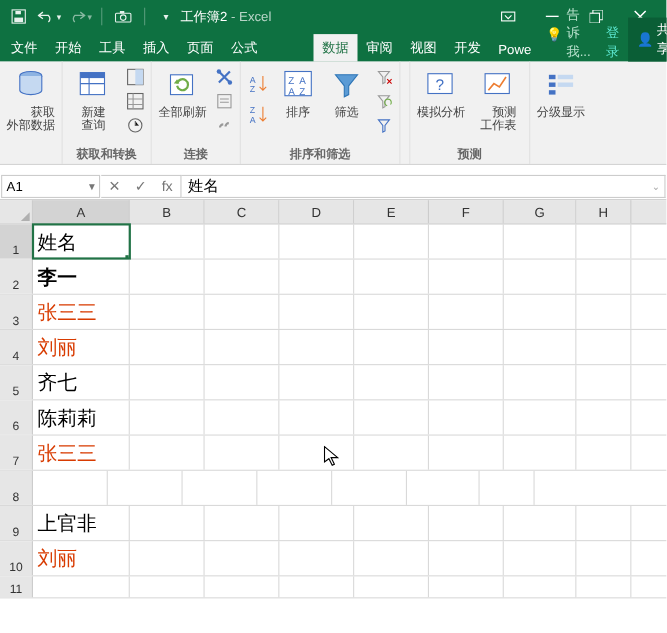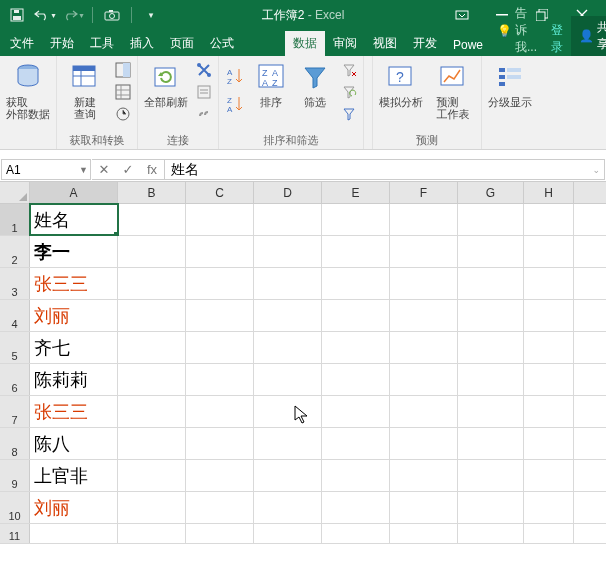--- a/index.html
+++ b/index.html
@@ -4,42 +4,42 @@
 <style>
 * { margin: 0; padding: 0; box-sizing: border-box; font-family: "Microsoft YaHei", "SimSun", sans-serif; }
 body { width: 606px; height: 575px; background: #fff; overflow: hidden; font-size: 12px; }
 
 
 .titlebar { height: 30px; background: #0e7141; display: flex; align-items: center; color: #fff; padding: 0 4px; }
 .titlebar .qat { display: flex; align-items: center; gap: 2px; }
 .titlebar .qat-btn { width: 26px; height: 24px; display: flex; align-items: center; justify-content: center; color: #fff; opacity: 0.9; }
 .titlebar .qat-btn.dim { opacity: 0.5; }
 .titlebar .sep { width: 1px; height: 16px; background: rgba(255,255,255,0.3); margin: 0 4px; }
-.titlebar .title { flex: 1; text-align: center; font-size: 12px; }
+.titlebar .title { flex: 1; text-align: left; font-size: 12px; }
 .titlebar .title .dim { opacity: 0.7; }
 .titlebar .winbtns { display: flex; }
 .titlebar .winbtn { width: 40px; height: 30px; display: flex; align-items: center; justify-content: center; }
 
 
 .ribbontabs { height: 26px; background: #0e7141; display: flex; align-items: flex-end; color: #fff; font-size: 12px; padding: 0 2px; }
 .rtab { padding: 4px 8px; cursor: default; white-space: nowrap; }
 .rtab.active { background: #f1f1f1; color: #217346; margin-left: 43px; }
 .ribbontabs .rspacer { flex: 1; }
 .ribbontabs .tellme { color: #b7e1cc; font-size: 12px; padding: 0 6px; display: flex; align-items: center; gap: 3px; }
 .ribbontabs .signin { color: #5eead4; padding: 0 8px; }
 .ribbontabs .share { background: #0a5e36; color:#fff; padding: 3px 8px; display:flex; align-items:center; gap:3px; }
 
 
 .ribbon { height: 94px; background: #f1f1f1; border-bottom: 1px solid #d4d4d4; display: flex; }
 .rgroup { border-right: 1px solid #e1e1e1; display: flex; flex-direction: column; padding: 2px 4px 0; }
 .rgroup-body { flex: 1; display: flex; align-items: flex-start; gap: 4px; }
-.rgroup-label { height: 16px; font-size: 11px; color: #666; text-align: center; }
+.rgroup-label { height: 16px; font-size: 11px; color: #666; text-align: center; font-weight: bold; }
 .bigbtn { width: 48px; display: flex; flex-direction: column; align-items: center; justify-content: flex-start; font-size: 11px; color: #444; gap: 2px; padding-top:2px;}
 .bigbtn .ico { width: 34px; height: 34px; display:flex; align-items:center; justify-content:center;}
-.bigbtn .lbl { text-align:left; line-height:1.1;}
+.bigbtn .lbl { text-align:right; line-height:1.1;}
 .smallstack { display:flex; flex-direction:column; gap:2px; padding-top:2px;}
 .smallbtn { width: 20px; height: 20px; display:flex; align-items:center; justify-content:center; border:1px solid transparent;}
 .drop { font-size:8px; color:#666; margin-left:1px;}
 
 
 .fbar { height: 24px; border-bottom: 1px solid #ccc; display:flex; align-items:stretch; background:#fff; margin-top:8px;}
 .namebox { width: 90px; border: 1px solid #ccc; display:flex; align-items:center; padding: 0 4px; font-size:12px; background:#fff; margin:1px; position:relative;}
 .namebox .dd { position:absolute; right:2px; color:#777; font-size:9px;}
 .fbar .fbtns { display:flex; align-items:center; border:1px solid #ccc; border-left:none; margin:1px 0; }
 .fbar .fbtn { width:24px; display:flex; align-items:center; justify-content:center; color:#777; font-size:13px;}
@@ -459,21 +459,20 @@
         <div class="cell" style="width: 68px;"></div>
         <div class="cell" style="width: 68px;"></div>
         <div class="cell" style="width: 68px;"></div>
         <div class="cell" style="width: 68px;"></div>
         <div class="cell" style="width: 68px;"></div>
         <div class="cell" style="width: 66px;"></div>
         <div class="cell" style="width: 50px;"></div>
       </div>
       <div class="row">
         <div class="rh">8</div>
-        <div class="cell" style="width: 88px;">陈八</div>
         <div class="cell" style="width: 68px;"></div>
         <div class="cell" style="width: 68px;"></div>
         <div class="cell" style="width: 68px;"></div>
         <div class="cell" style="width: 68px;"></div>
         <div class="cell" style="width: 68px;"></div>
         <div class="cell" style="width: 66px;"></div>
         <div class="cell" style="width: 50px;"></div>
       </div>
       <div class="row">
         <div class="rh">9</div>

